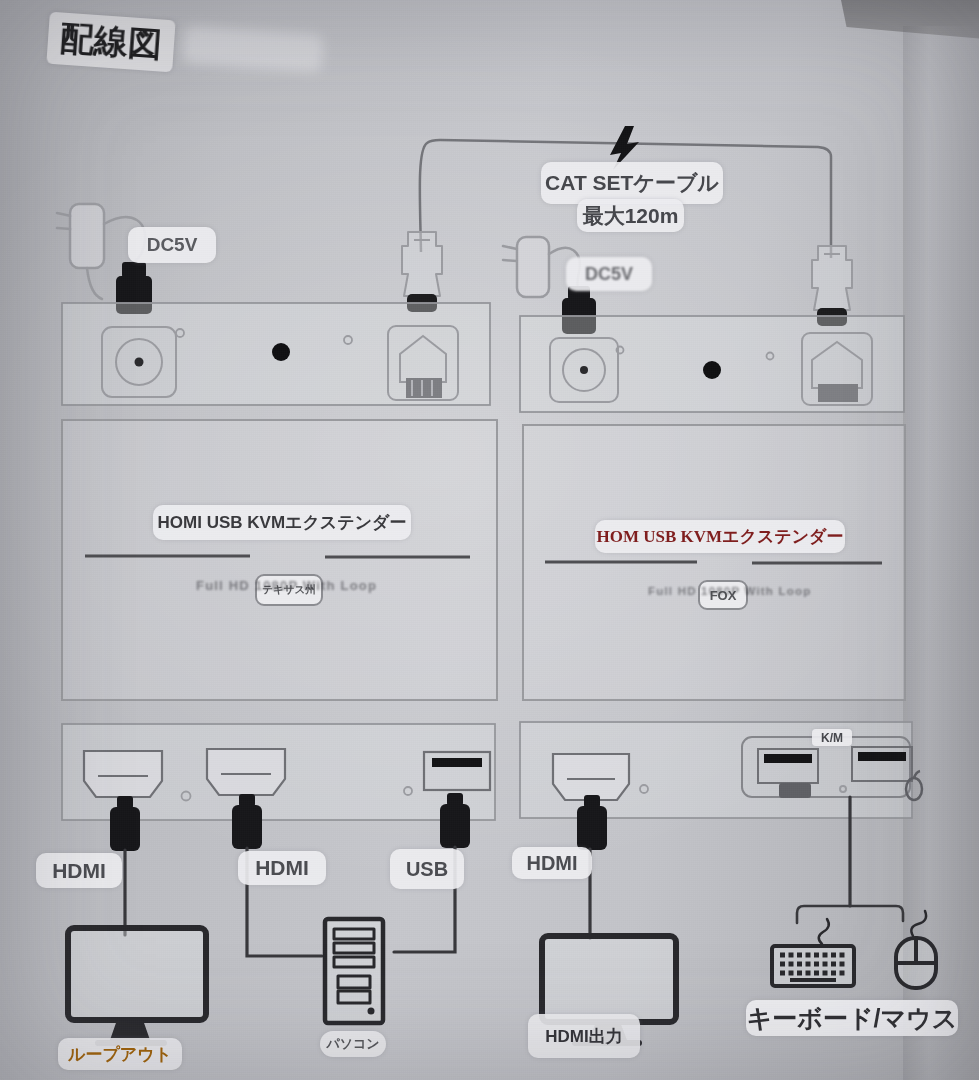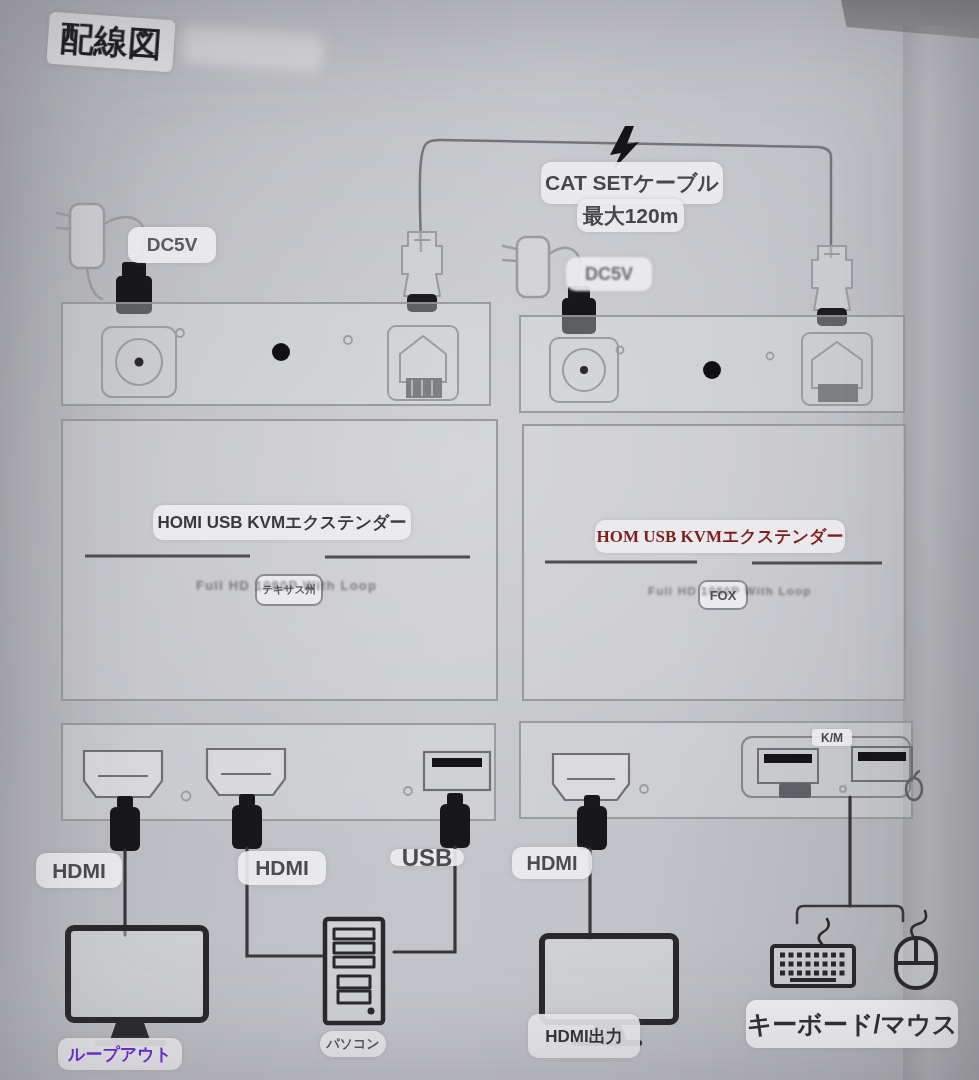--- a/index.html
+++ b/index.html
@@ -268,27 +268,27 @@
     <div class="model-text" style="left:196px;top:578px;font-size:13px;">Full HD 1080P With Loop</div>
 
     <div class="pill" style="left:595px;top:520px;width:250px;height:33px;font-size:17px;color:#7f1d1d;font-family:Liberation Serif, serif;">HOM USB KVMエクステンダー</div>
     <div class="badge" style="left:698px;top:549px;width:46px;height:26px;font-size:13px;margin-top:31px;">FOX</div>
     <div class="model-text" style="left:648px;top:585px;font-size:11.5px;">Full HD 1080P With Loop</div>
 
     <div class="pill" style="left:812px;top:729px;width:40px;height:17px;font-size:12px;font-weight:700;border-radius:4px;">K/M</div>
 
     <div class="pill" style="left:36px;top:853px;width:86px;height:35px;font-size:21px;color:#4b4c51;">HDMI</div>
     <div class="pill" style="left:238px;top:851px;width:88px;height:34px;font-size:21px;color:#4b4c51;">HDMI</div>
-    <div class="pill" style="left:390px;top:849px;width:74px;height:17px;font-size:24px;color:#4b4c51;">USB</div>
+    <div class="pill" style="left:390px;top:849px;width:74px;height:40px;font-size:20px;color:#4b4c51;">USB</div>
     <div class="pill" style="left:512px;top:847px;width:80px;height:32px;font-size:20px;color:#4b4c51;">HDMI</div>
 
-    <div class="pill" style="left:58px;top:1038px;width:124px;height:32px;font-size:17px;font-weight:600;color:#6d28d9;">ループアウト</div>
+    <div class="pill" style="left:58px;top:1038px;width:124px;height:32px;font-size:17px;font-weight:600;color:#a16207;">ループアウト</div>
     <div class="pill" style="left:320px;top:1031px;width:66px;height:26px;font-size:13px;border-radius:13px;color:#55565a;text-align:right;">パソコン</div>
     <div class="pill" style="left:528px;top:1014px;width:112px;height:44px;font-size:17px;color:#333338;">HDMI出力</div>
-    <div class="pill" style="left:746px;top:1000px;width:212px;height:48px;font-size:25px;color:#2e2e32;background:rgba(241,241,244,0.95);">キーボード/マウス</div>
+    <div class="pill" style="left:746px;top:1000px;width:212px;height:36px;font-size:25px;color:#2e2e32;background:rgba(241,241,244,0.95);">キーボード/マウス</div>
   </div>
 
   <div class="title-pill">配線図</div>
   <div class="ghost"></div>
 
   <div class="grain"></div>
   <div class="vignette"></div>
 </div>
 
 </body></html>

